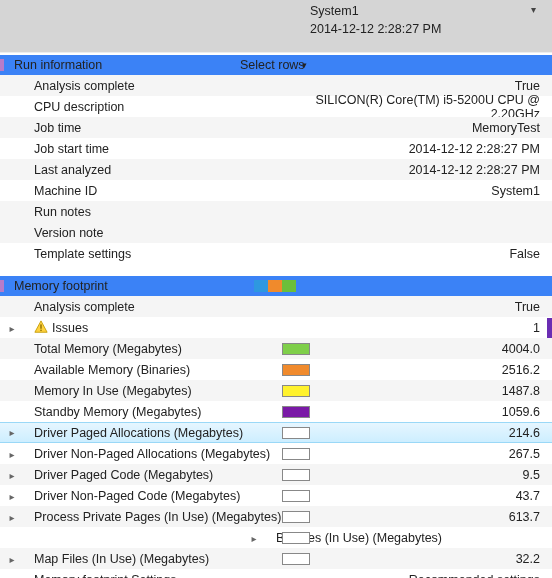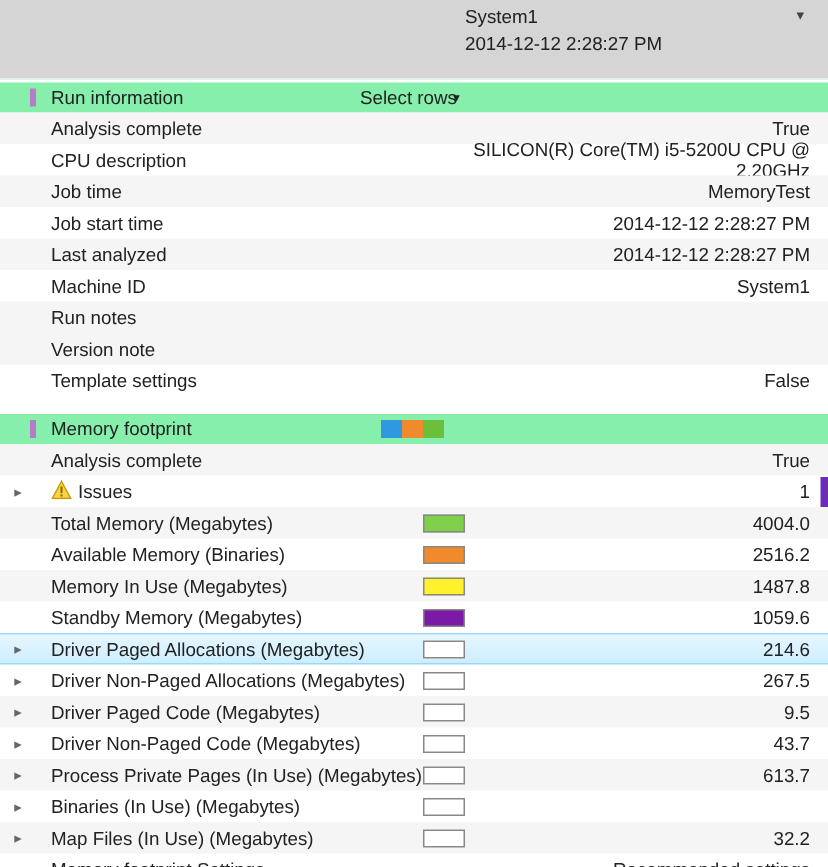--- a/index.html
+++ b/index.html
@@ -31,27 +31,26 @@
   }
   .header .caret {
     position: absolute;
     right: 16px;
     top: 4px;
     font-size: 10px;
     color: #444;
   }
   .header-spacer { height: 40px; background: #d5d5d5; }
   .section-header {
-    background: #86efac;
+    background: #3b82f6;
     border-top: 2px solid #fff;
     display: flex;
     align-items: center;
     height: 22px;
     position: relative;
-    padding-left: 20px;
   }
   .section-header .loz {
     width: 4px; height: 12px;
     background: #b77cc9;
     margin: 0 6px 0 0px;
   }
   .section-header .title {
     flex: 0 0 auto;
     padding-left: 4px;
   }
@@ -73,20 +72,21 @@
   .section-header .swatches span {
     width: 14px; height: 12px;
     display: inline-block;
   }
   .row {
     display: flex;
     align-items: center;
     height: 21px;
     padding: 0;
     border-top: 1px solid rgba(0,0,0,0);
+    justify-content: flex-end;
   }
   .row.alt { background: #f5f5f5; }
   .row .expander {
     width: 24px;
     text-align: center;
     color: #666;
     font-size: 10px;
   }
   .row .expander.hidden { visibility: hidden; }
   .row .label {

